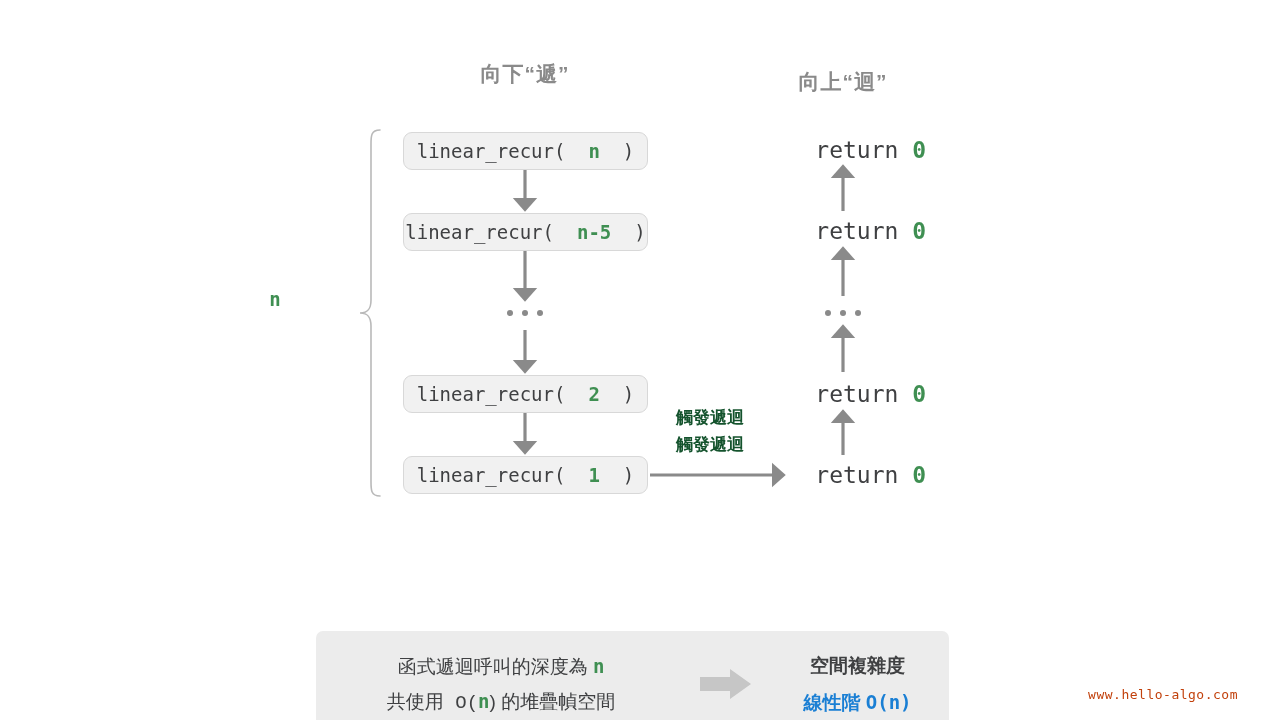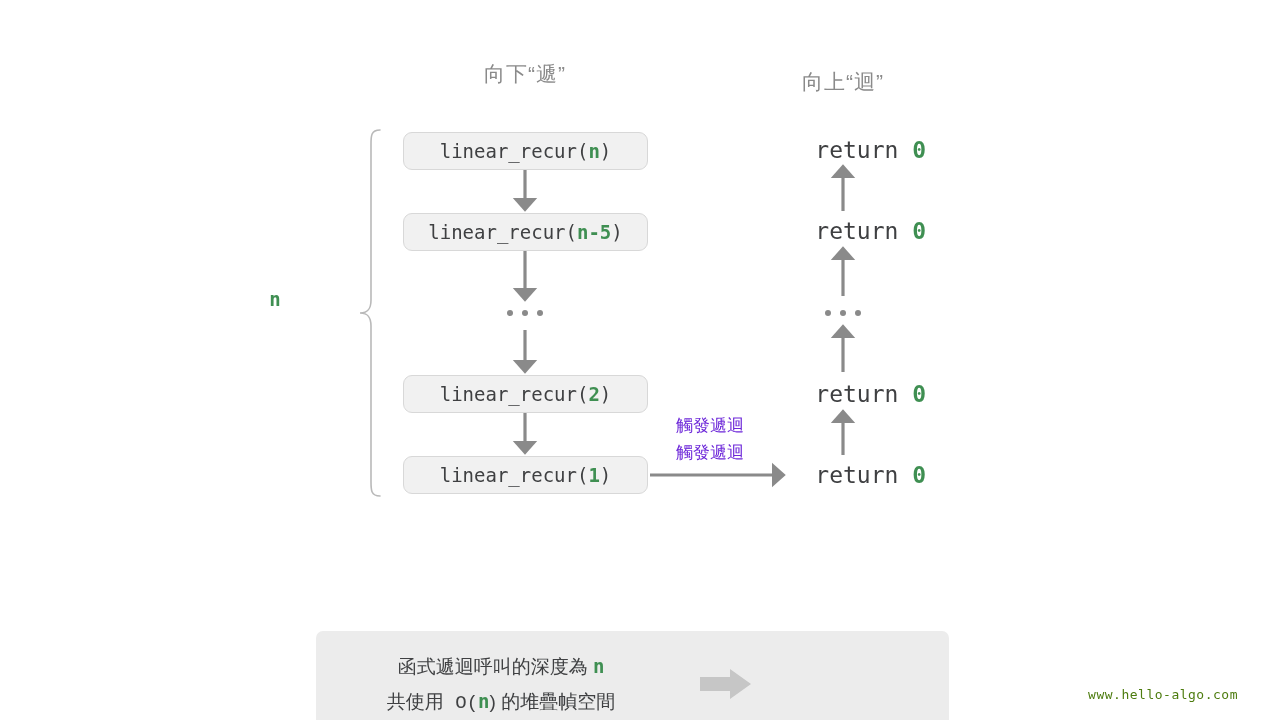--- a/index.html
+++ b/index.html
@@ -19,21 +19,21 @@
     position: absolute;
     left: 0; top: 0;
     width: 1280px;
     height: 720px;
   }
 
   
   .col-head {
     position: absolute;
     font-size: 21px;
-    font-weight: normal;
+    font-weight: bold;
     color: #8a8a8a;
     letter-spacing: 1px;
     white-space: nowrap;
     transform: translateX(-50%);
   }
   #head-down { left: 525px; top: 60px; }
   #head-up   { left: 843px; top: 68px; }
 
   
   .brace-wrap {
@@ -78,20 +78,21 @@
     background: #f1f1f1;
     border: 1px solid #d8d8d8;
     border-radius: 9px;
     display: flex;
     align-items: center;
     justify-content: center;
     font-family: "DejaVu Sans Mono", "Liberation Mono", monospace;
     font-size: 19px;
     color: #3f4042;
     white-space: pre;
+    gap: 23px;
   }
   .call-box .arg {
     color: #3f8f52;
     font-weight: bold;
   }
 
   
   .ret-label {
     position: absolute;
     left: 843px;
@@ -131,25 +132,24 @@
   }
 
   
   .trigger-note {
     position: absolute;
     left: 710px;
     top: 404px;
     transform: translateX(-50%);
     text-align: center;
     font-size: 17px;
-    font-weight: normal;
-    color: #6d28d9;
+    font-weight: bold;
+    color: #14532d;
     line-height: 27px;
     white-space: nowrap;
-    margin-top: 8px;
   }
 
   
   .summary {
     position: absolute;
     left: 316px;
     top: 583px;
     width: 633px;
     height: 106px;
     background: #ececec;
@@ -209,21 +209,21 @@
     font-family: "DejaVu Sans Mono", "Liberation Mono", monospace;
   }
 
   
   .watermark {
     position: absolute;
     right: 42px;
     bottom: 18px;
     font-family: "DejaVu Sans Mono", "Liberation Mono", monospace;
     font-size: 13px;
-    color: #4d7c0f;
+    color: #c2410c;
     letter-spacing: 0.5px;
     white-space: nowrap;
   }
 </style>
 </head>
 <body>
 
 <div class="stage">
 
   <div class="col-head" id="head-down">向下“遞”</div>
@@ -327,18 +327,22 @@
         <div><span>函式遞迴呼叫的深度為 </span><span class="var">n</span></div>
         <div><span class="mono">共使用 O(</span><span class="var">n</span><span>) 的堆疊幀空間</span></div>
       </div>
 
       <div class="sum-arrow">
         <svg width="52" height="32" viewBox="0 0 52 32" xmlns="http://www.w3.org/2000/svg">
           <path d="M0 9 L30 9 L30 1 L51 16 L30 31 L30 23 L0 23 Z" fill="#c6c6c6"></path>
         </svg>
       </div>
 
+      <div class="sum-right">
+        <span class="sr-title">空間複雜度</span>
+        <span class="sr-value"><span>線性階 </span><span class="mono">O(n)</span></span>
+      </div>
     </div>
   </div>
 
   <div class="watermark">www.hello-algo.com</div>
 
 </div>
 
 </body></html>

